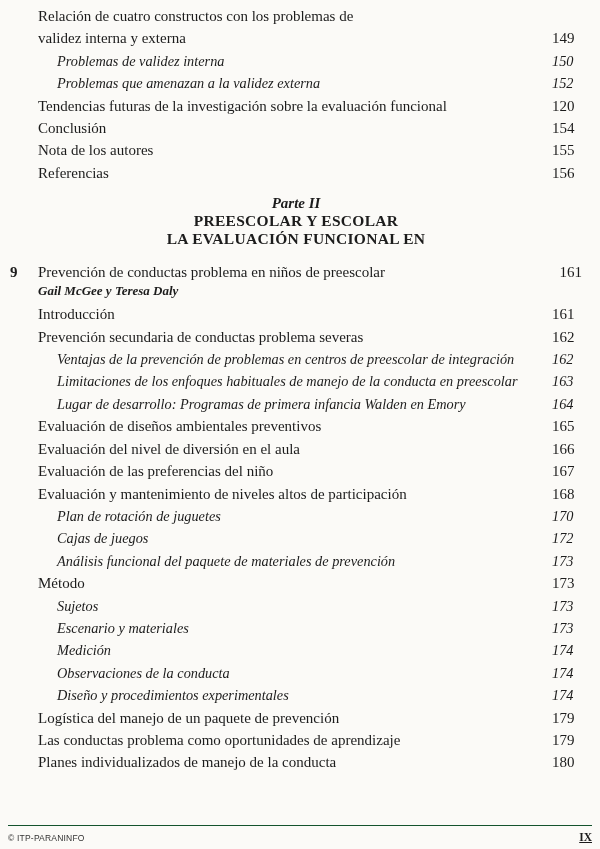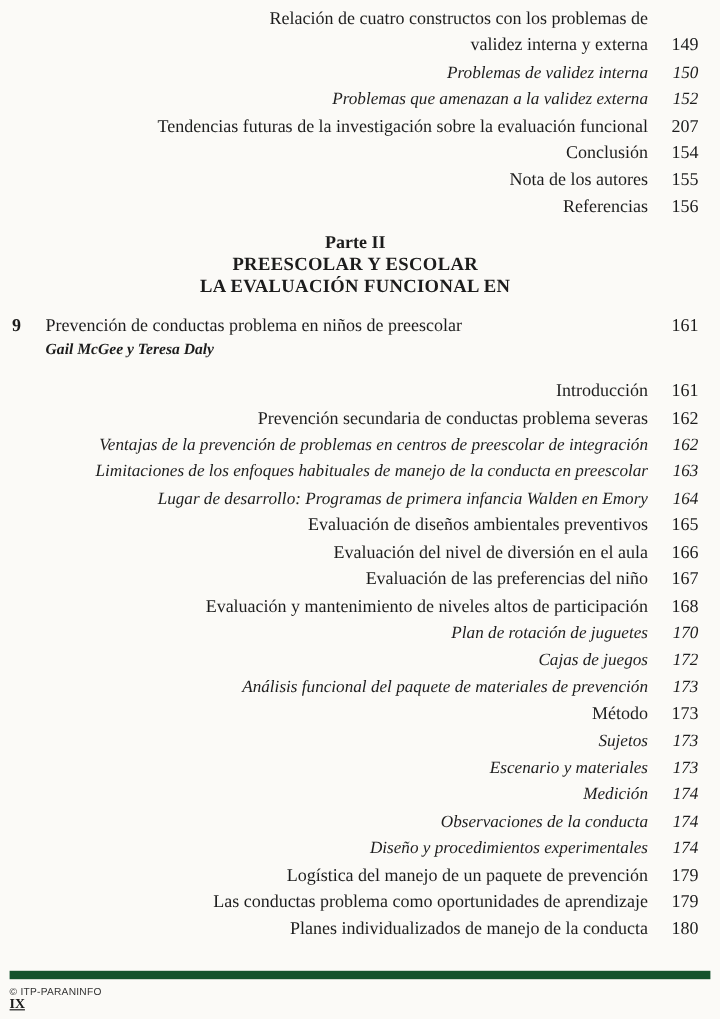--- a/index.html
+++ b/index.html
@@ -27,35 +27,34 @@
     margin-left: 28px;
     font-size: 15px;
     line-height: 22.4px;
   }
   .toc-row.indent { margin-left: 47px; }
   .toc-row.italic { font-style: italic; font-size: 14.3px; }
   .toc-text {
     flex: 1;
     white-space: pre-line;
     padding-right: 12px;
-    text-align: right;
   }
   .toc-page {
-    text-align: right;
     min-width: 30px;
     white-space: nowrap;
   }
   .part-heading {
     text-align: center;
     font-weight: bold;
     margin: 10px 0 0 0;
   }
   .part-kicker {
     font-size: 15px;
     line-height: 18px;
+    font-style: italic;
   }
   .part-title {
     font-size: 15.5px;
     line-height: 17.5px;
     letter-spacing: 0.3px;
   }
   .chapter-header { margin-top: 14px; }
   .chapter-row {
     display: flex;
     align-items: flex-end;
@@ -75,32 +74,31 @@
     text-align: right;
     min-width: 30px;
   }
   .chapter-authors {
     margin-left: 28px;
     font-size: 13px;
     line-height: 16px;
     font-style: italic;
     font-weight: bold;
   }
-  #chapter-entries { margin-top: 16px; }
+  #chapter-entries { margin-top: 4px; }
   .footer {
     position: absolute;
     left: 8px;
     right: 8px;
     bottom: 6px;
-    border-top: 7px solid #14532d;
+    border-top: 1px solid #14532d;
     padding-top: 5px;
     display: flex;
     justify-content: space-between;
     align-items: baseline;
-    flex-direction: column;
   }
   .footer-left {
     font-family: "Liberation Sans", "DejaVu Sans", sans-serif;
     font-size: 8.5px;
     color: #333;
     letter-spacing: 0.2px;
   }
   .footer-right {
     font-size: 11.5px;
     font-weight: bold;
@@ -121,21 +119,21 @@
       <div class="toc-row indent italic">
         <span class="toc-text">Problemas de validez interna</span>
         <span class="toc-page">150</span>
       </div>
       <div class="toc-row indent italic">
         <span class="toc-text">Problemas que amenazan a la validez externa</span>
         <span class="toc-page">152</span>
       </div>
       <div class="toc-row">
         <span class="toc-text">Tendencias futuras de la investigación sobre la evaluación funcional</span>
-        <span class="toc-page">207</span>
+        <span class="toc-page">120</span>
       </div>
       <div class="toc-row">
         <span class="toc-text">Conclusión</span>
         <span class="toc-page">154</span>
       </div>
       <div class="toc-row">
         <span class="toc-text">Nota de los autores</span>
         <span class="toc-page">155</span>
       </div>
       <div class="toc-row">

